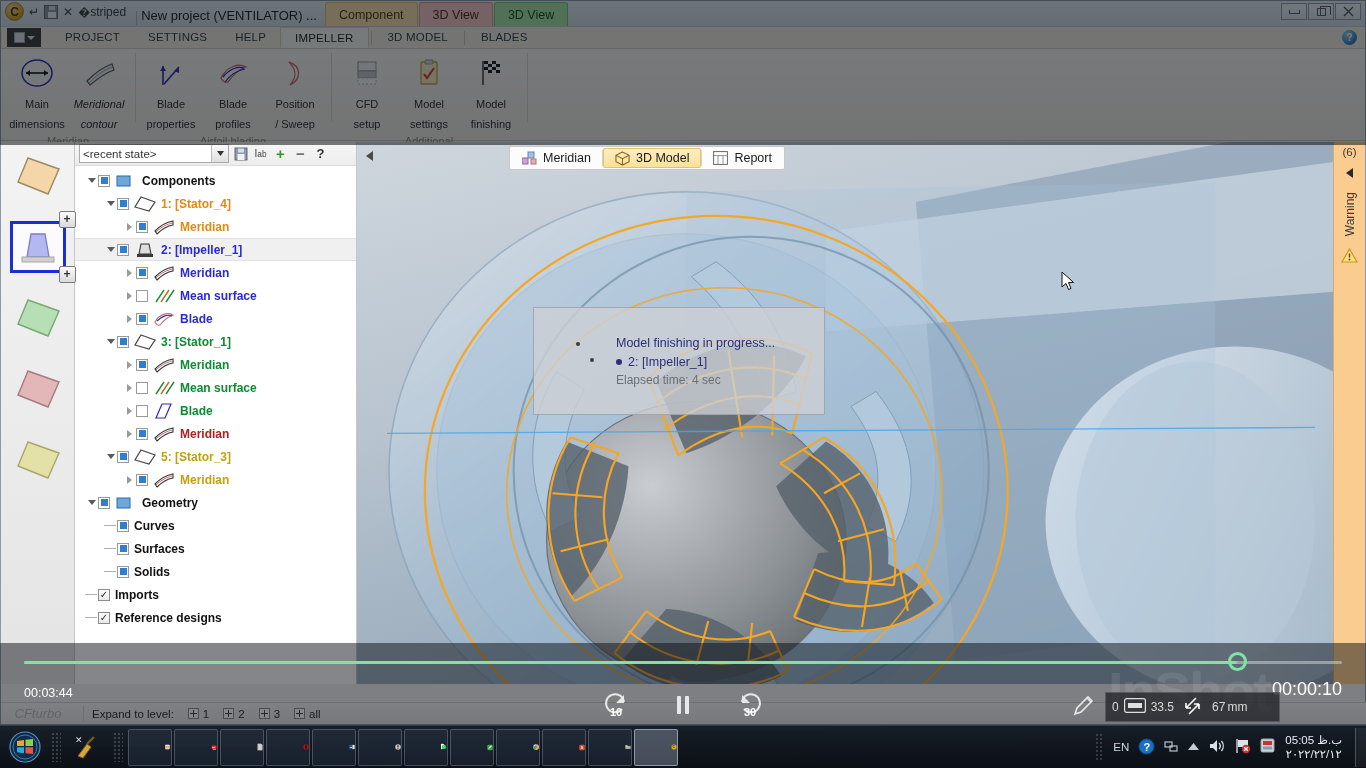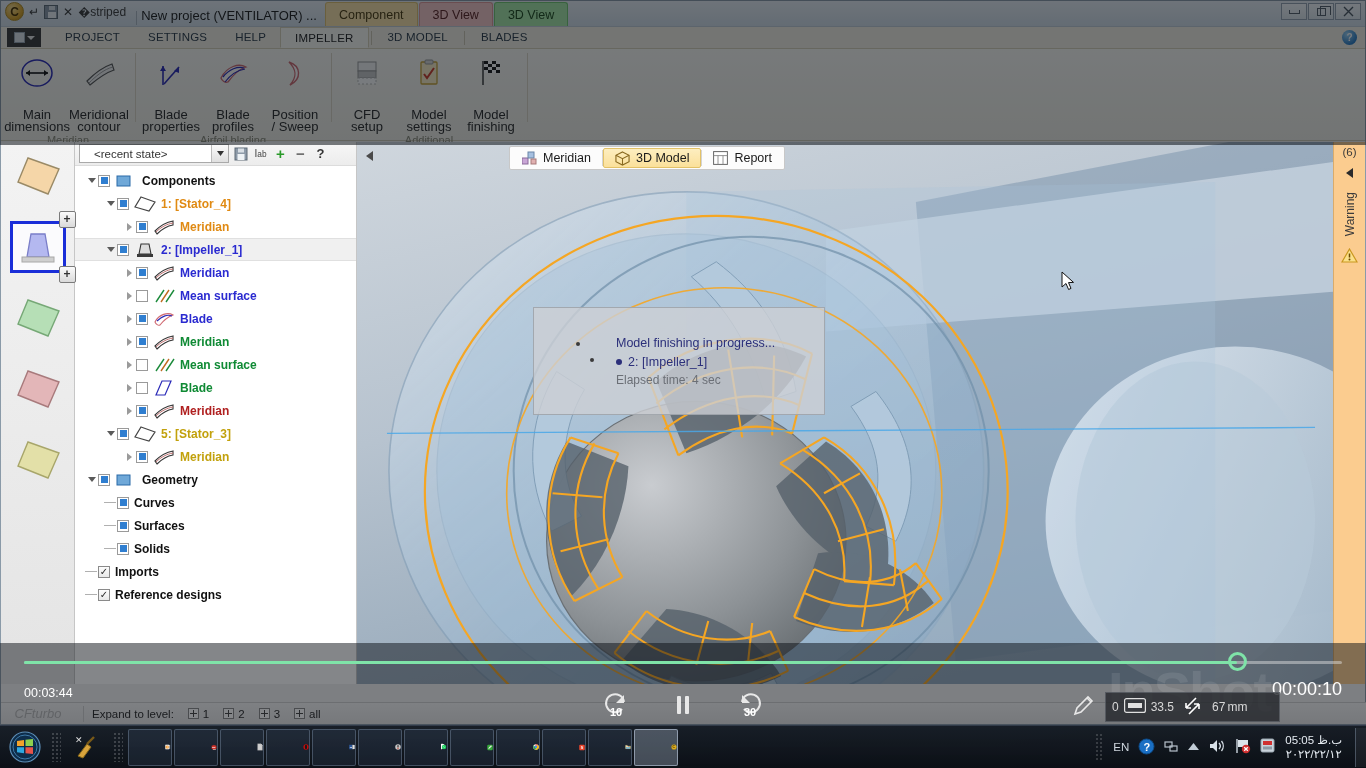--- a/index.html
+++ b/index.html
@@ -95,21 +95,21 @@
   }
   .rgroup { display:flex;flex-direction:column;align-items:center;padding:3px 6px 0 6px;position:relative; }
   .rgroup + .rgroup:before {
     content:"";position:absolute;left:0;top:4px;bottom:18px;width:1px;background:#ddd8c8;
   }
   .ritems { display:flex; align-items:flex-start; gap:2px; flex:1; }
   .ritem {
     width:60px;display:flex;flex-direction:column;align-items:center;padding-top:4px;cursor:default;
   }
   .ritem .ic { height:34px;display:flex;align-items:center;justify-content:center;}
-  .ritem .lb { font-size:13px;color:#2b2b2b;text-align:center;line-height:12px;margin-top:19px;}
+  .ritem .lb { font-size:11px;color:#2b2b2b;text-align:center;line-height:20px;margin-top:4px;}
   .rgroup-title { font-size:11px;color:#8a8a7a;text-align:center;height:15px;line-height:15px;width:100%; }
 
   
   .main { position:absolute;left:0;top:141px;right:0;bottom:40px;display:flex; }
 
   
   .compstrip {
     width:74px;background:linear-gradient(to bottom,#f3f3f3,#e4e4e4);
     border-right:1px solid #c6c6c6;padding-top:10px;
     display:flex;flex-direction:column;align-items:center;gap:23px;position:relative;
@@ -124,21 +124,21 @@
   }
 
   
   .treepanel { width:282px;background:#fff;border-right:1px solid #c6c6c6;display:flex;flex-direction:column; }
   .treetools {
     height:24px;display:flex;align-items:center;gap:3px;padding:2px 4px;
     background:linear-gradient(to bottom,#f7f7f7,#ececec);border-bottom:1px solid #dcdcdc;
   }
   .combo {
     flex:1;height:19px;border:1px solid #a9a9a9;background:#fff;display:flex;align-items:center;
-    font-size:11.5px;color:#333;padding-left:14px;position:relative;max-width:150px;
+    font-size:11.5px;color:#333;padding-left:3px;position:relative;max-width:150px;
   }
   .combo .cbtn{
     position:absolute;right:0;top:0;width:17px;height:17px;border-left:1px solid #bbb;
     background:linear-gradient(to bottom,#fafafa,#dfdfdf);display:flex;align-items:center;justify-content:center;
   }
   .tt-ic { width:17px;height:17px;display:flex;align-items:center;justify-content:center;font-size:12px;color:#444; }
   .tt-plus{color:#2a9a2a;font-weight:bold;font-size:15px;}
   .tt-minus{color:#6a6a6a;font-weight:bold;font-size:15px;}
   .tt-q{font-weight:bold;font-size:13px;color:#333;}
 
@@ -344,21 +344,21 @@
             <span class="lb" style="white-space:pre-line;">Main
 dimensions</span>
           </div>
           <div class="ritem">
             <span class="ic">
               <svg width="40" height="32" viewBox="0 0 40 32">
                 <path d="M8 24 C14 18 24 10 33 7 L35 13 C26 16 17 23 11 28 Z" fill="#f2f2f2" stroke="#555" stroke-width="1.2"></path>
                 <path d="M10 26 C16 20 25 12 34 10" fill="none" stroke="#999" stroke-width=".9"></path>
               </svg>
             </span>
-            <span class="lb" style="white-space:pre-line;">Meridional
+            <span class="lb" style="white-space:pre-line;font-style:italic;">Meridional
 contour</span>
           </div>
         </div>
         <div class="rgroup-title">Meridian</div>
       </div>
 
       <div class="rgroup">
         <div class="ritems">
           <div class="ritem">
             <span class="ic">
@@ -598,20 +598,33 @@
                 <i class="tri-closed"></i>
               </span>
               <span class="cb on"></span>
               <span class="ticon">
                 <svg width="22" height="16" viewBox="0 0 22 16">
                   <path d="M2 11 C6 3 15 1 20 4 C15 6 10 10 7 14 C5 15 3 13 2 11 Z" fill="#fff" stroke="#d06a72" stroke-width="1.1"></path>
                   <path d="M4 10 C9 5 15 3 19 5" fill="none" stroke="#2b2bb8" stroke-width="1.1"></path>
                 </svg>
               </span>
               <span class="tlabel" style="color: rgb(42, 42, 208);">Blade</span>
+            </div>
+            <div class="trow">
+              <span style="width: 29px; flex: 0 0 auto;"></span>
+              <span class="tw">
+                <i class="tri-open"></i>
+              </span>
+              <span class="cb on"></span>
+              <span class="ticon">
+                <svg width="22" height="16" viewBox="0 0 22 16">
+                  <polygon points="7,1 21,6 15,15 1,11" fill="#fff" stroke="#444" stroke-width="1.2"></polygon>
+                </svg>
+              </span>
+              <span class="tlabel" style="color: rgb(15, 138, 52);">3: [Stator_1]</span>
             </div>
             <div class="trow">
               <span style="width: 48px; flex: 0 0 auto;"></span>
               <span class="tw">
                 <i class="tri-closed"></i>
               </span>
               <span class="cb on"></span>
               <span class="ticon">
                 <svg width="22" height="16" viewBox="0 0 22 16">
                   <path d="M2 12 C7 7 14 3 20 2 L20 6 C14 7 8 11 4 15 Z" fill="#fff" stroke="#333" stroke-width="1.1"></path>

